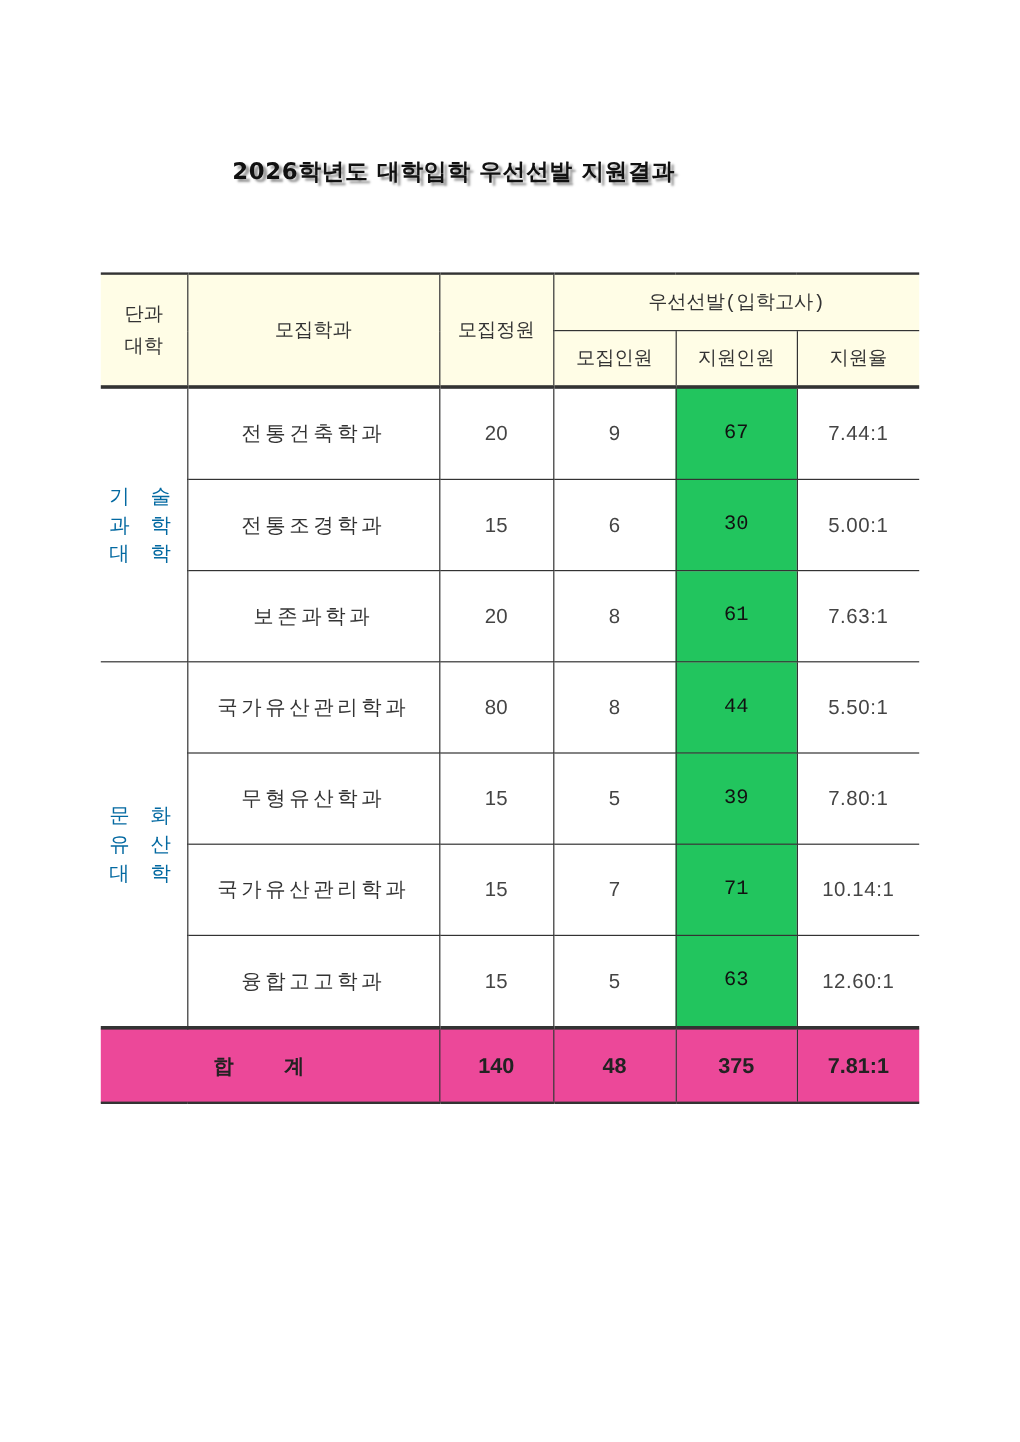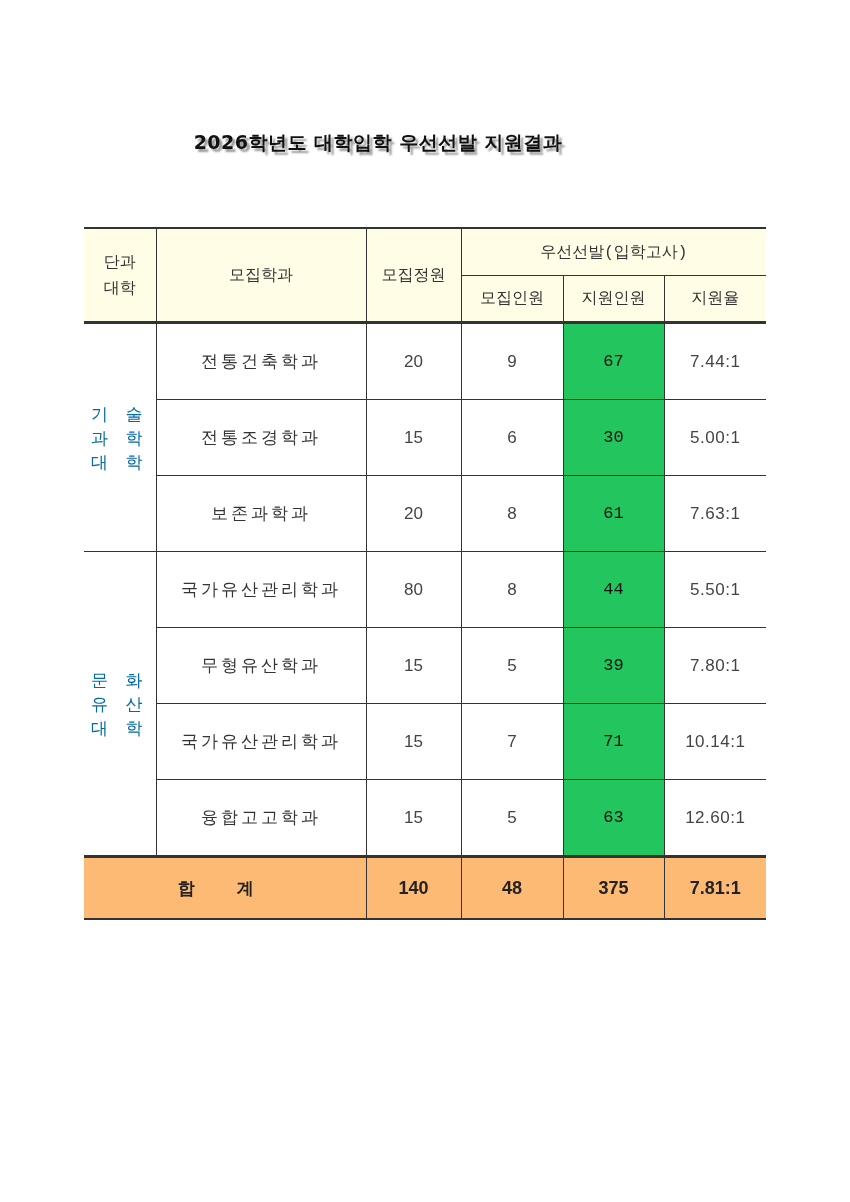--- a/index.html
+++ b/index.html
@@ -23,21 +23,21 @@
   .leftedge { border-left:none !important; }
   .rightedge { border-right:none !important;font-family:Liberation Mono, monospace; }
   tr.h1 th { height:46px; }
   tr.h2 th { height:45px; }
   tr.data td { height:75px; }
   td.dept { letter-spacing:3px; font-size:17px; color:#333; }
   td.num { color:#444; font-family:Liberation Sans, sans-serif; font-size:18px; }
   td.apply { background:#22c55e; color:#111; font-weight:bold; font-family:Liberation Mono, monospace; font-size:18px; }
   td.ratio { color:#444; font-family:Liberation Sans, sans-serif; font-size:18px; letter-spacing:0.5px; }
   td.college { font-size:17px; line-height:24px; letter-spacing:6px; color:#0369a1; }
-  tr.total td { background:#fdba74; height:60px; font-weight:bold; font-family:"Liberation Sans",sans-serif; font-size:18px; border-top:3px solid #333; border-bottom:2px solid #333; }
+  tr.total td { background:#ec4899; height:60px; font-weight:bold; font-family:"Liberation Sans",sans-serif; font-size:18px; border-top:3px solid #333; border-bottom:2px solid #333; }
   tr.total td.total-label { letter-spacing:18px; font-family:"DejaVu Sans",sans-serif; font-size:17px; }
 </style>
 </head>
 <body>
 
 <div class="title">2026학년도 대학입학 우선선발 지원결과</div>
 
 <table class="result">
   <colgroup>
     <col style="width:72px">

